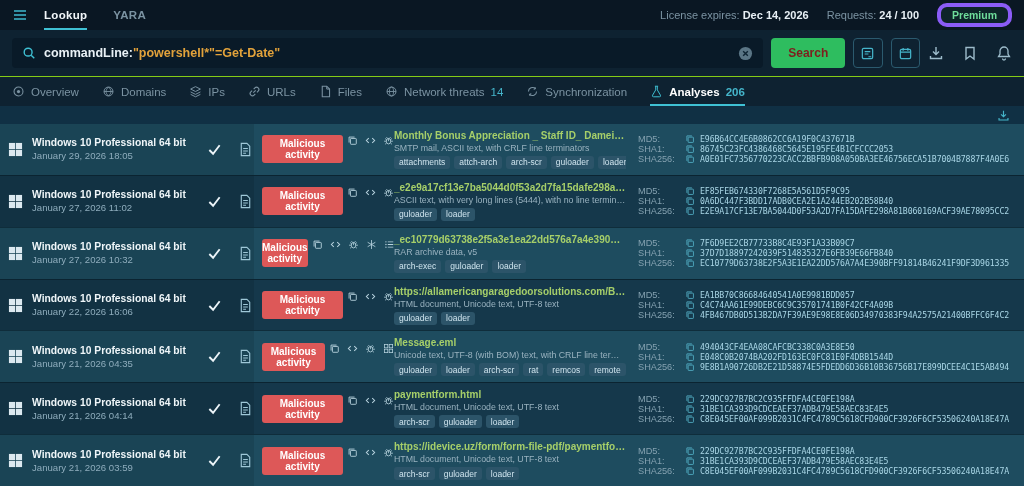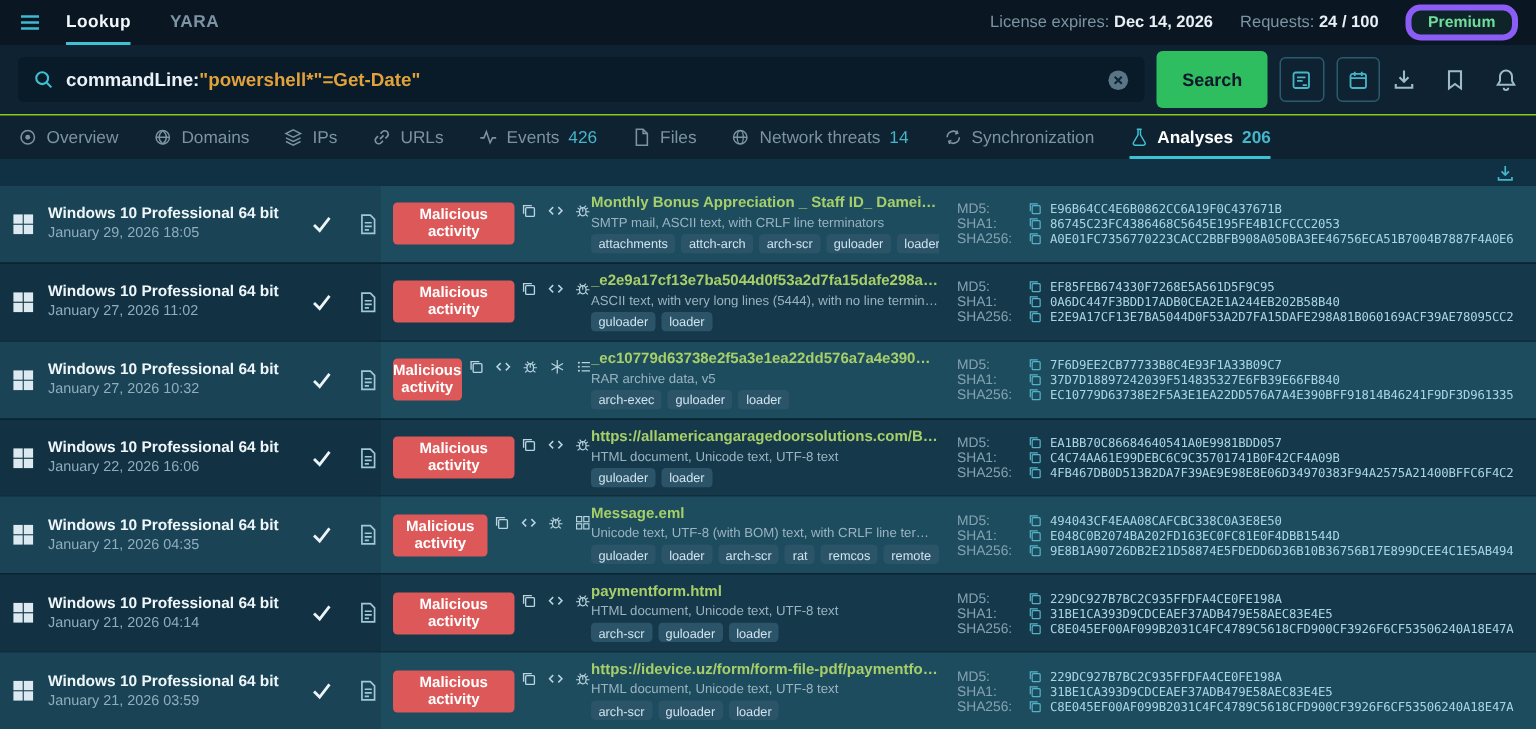--- a/index.html
+++ b/index.html
@@ -24,22 +24,22 @@
 
   
   .searchbar { background:#0e2231; padding:8px 12px; display:flex; align-items:center; gap:8px; height:46px; }
   .search-box { width:768px; height:30px; background:#091a28; border-radius:4px; display:flex;
     align-items:center; gap:8px; padding:0 10px; cursor:text; }
   .search-ic { width:14px; height:14px; color:#3fc1d4; }
   .query { font-size:12.5px; white-space:nowrap; overflow:hidden; font-weight:700; }
   .q-field { color:#e9f1f6; }
   .q-value { color:#e2a23b; }
   .clear-btn { margin-left:auto; width:15px; height:15px; color:#5a7585; cursor:pointer; }
-  .search-btn { height:38px; padding:0 17px; background:#2ebd5f; border:none; border-radius:4px;
-    color:#0f172a; font-weight:700; font-size:12px; font-family:inherit; cursor:pointer; }
+  .search-btn { height:30px; padding:0 17px; background:#2ebd5f; border:none; border-radius:4px;
+    color:#7f1d1d; font-weight:700; font-size:12px; font-family:inherit; cursor:pointer; }
   .boxbtn { width:30px; height:30px; border:1px solid #2b5a6e; border-radius:4px; color:#45b5ca;
     display:grid; place-items:center; cursor:pointer; background:transparent; }
   .boxbtn .ic { width:15px; height:15px; }
   .right-icons { margin-left:auto; display:flex; gap:18px; align-items:center; color:#9dbccb; }
   .right-icons .ic { width:16px; height:16px; cursor:pointer; }
 
   
   .tabs { background:#0e2231; height:30px; display:flex; align-items:stretch; gap:23px;
     padding:0 12px; border-top:1px solid #84cc16; }
   .tab { display:flex; align-items:center; gap:6px; font-size:11.5px; color:#7b93a2;
@@ -208,29 +208,20 @@
         <svg viewBox="0 0 16 16">
           <path d="M6.5 9.5l3-3" stroke="currentColor" stroke-width="1.4"></path>
           <path d="M7 5l1.5-1.5a2.8 2.8 0 0 1 4 4L11 9M9 11l-1.5 1.5a2.8 2.8 0 0 1-4-4L5 7" stroke="currentColor" stroke-width="1.4" fill="none"></path>
         </svg>
       </span>
     <span>URLs</span>
   </span>
   <span class="tab">
     <span class="ic">
         <svg viewBox="0 0 16 16">
-          <path d="M1.5 8.5h3l2-5 3 9 2-4h3" stroke="currentColor" stroke-width="1.3" fill="none"></path>
-        </svg>
-      </span>
-    <span>Events</span>
-    <span class="count">426</span>
-  </span>
-  <span class="tab">
-    <span class="ic">
-        <svg viewBox="0 0 16 16">
           <path d="M4 1.5h5.5L13 5v9.5H4z" stroke="currentColor" stroke-width="1.3" fill="none"></path>
           <path d="M9.5 1.5V5H13" stroke="currentColor" stroke-width="1.2" fill="none"></path>
         </svg>
       </span>
     <span>Files</span>
   </span>
   <span class="tab">
     <span class="ic">
         <svg viewBox="0 0 16 16">
           <circle cx="8" cy="8" r="5.5" stroke="currentColor" stroke-width="1.2" fill="none"></circle>

